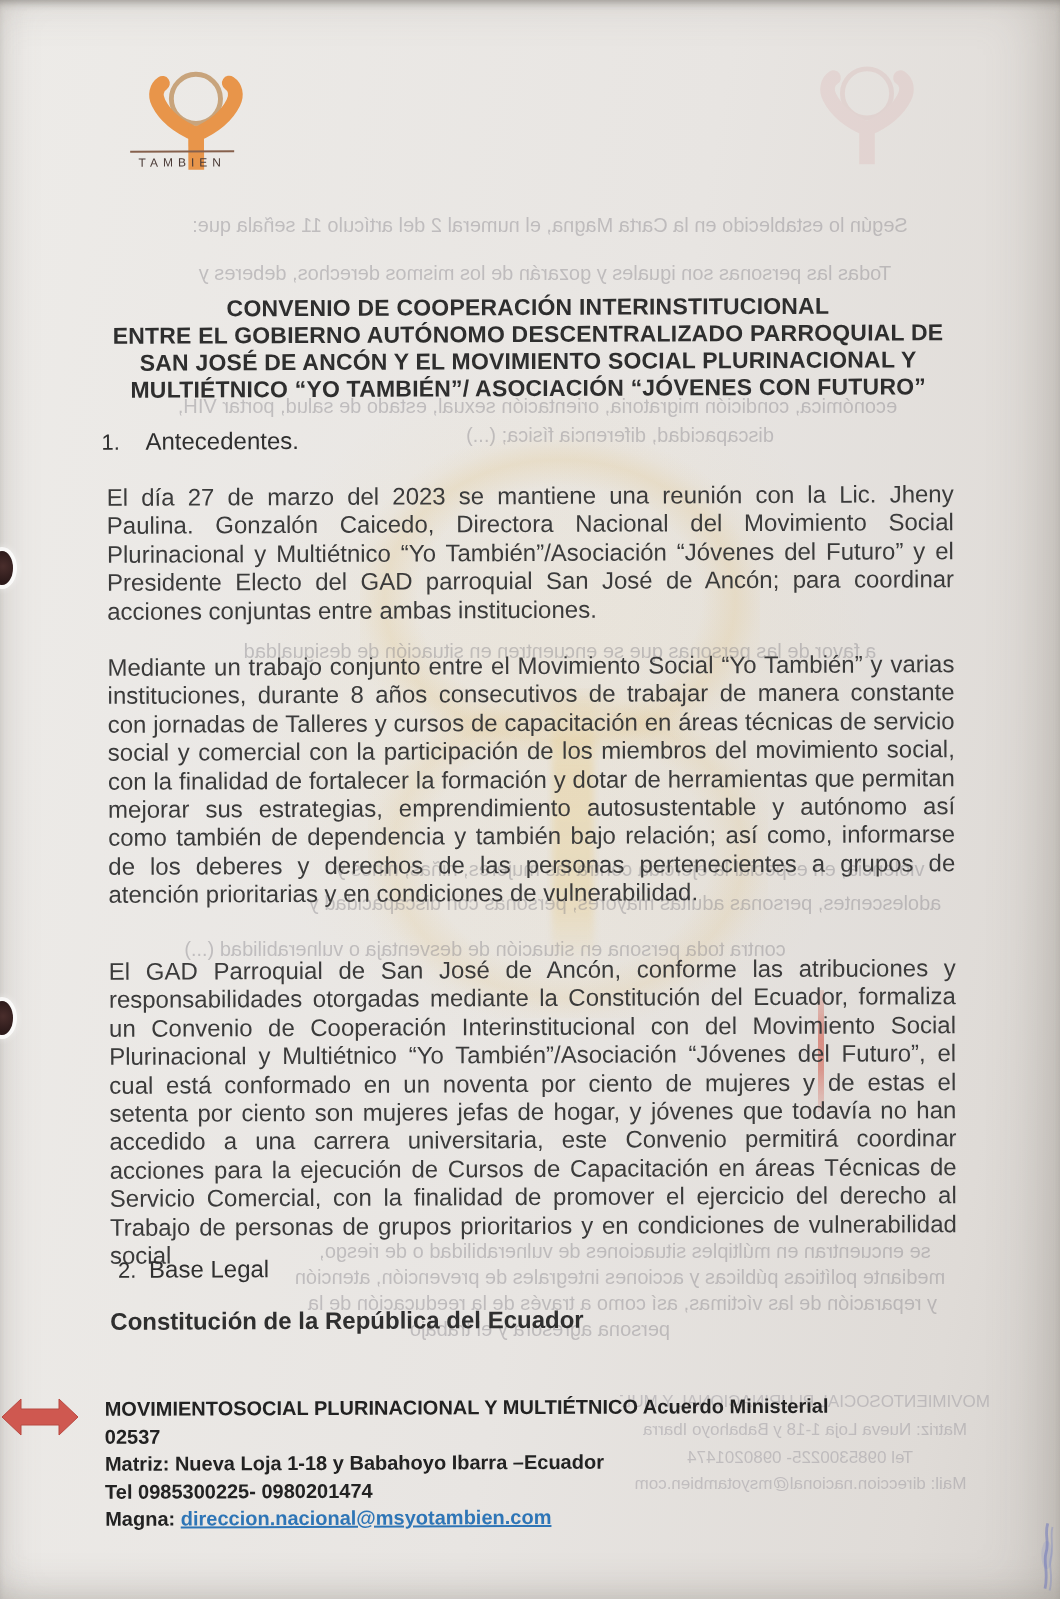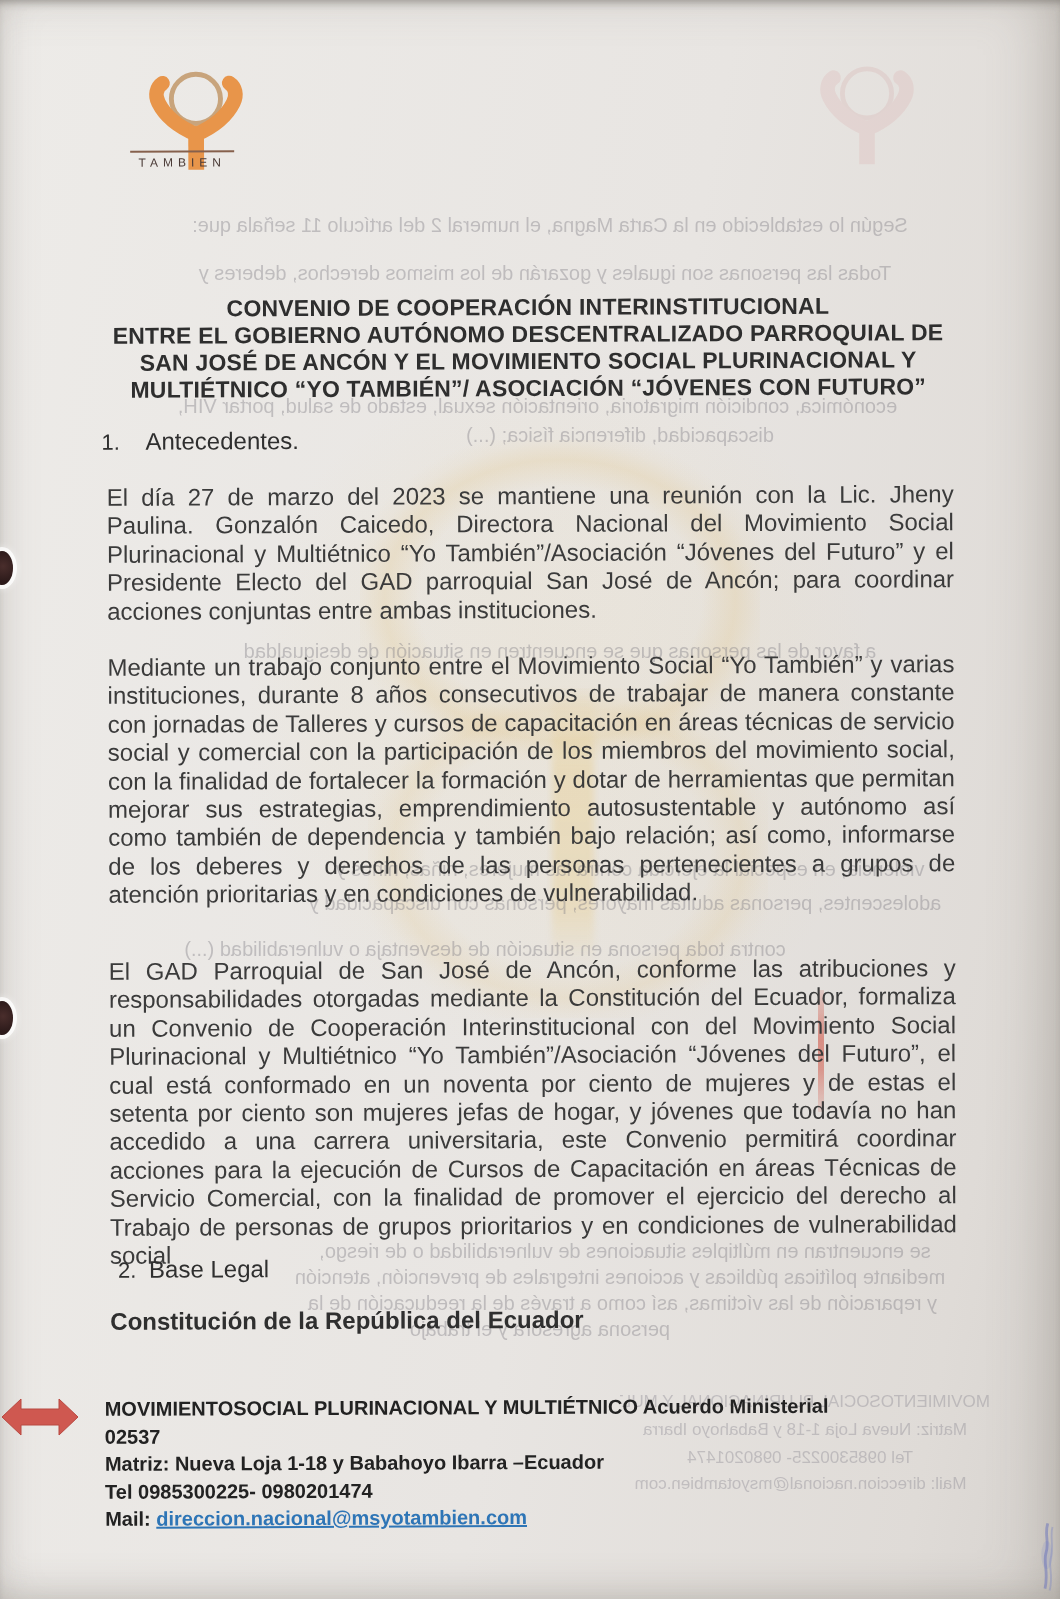--- a/index.html
+++ b/index.html
@@ -151,21 +151,21 @@
       <span class="num">2.</span><span>Base Legal</span>
     </div>
 
     <div class="subheading">Constitución de la República del Ecuador</div>
 
     <div class="footer">
       <div>MOVIMIENTOSOCIAL PLURINACIONAL Y MULTIÉTNICO Acuerdo Ministerial  02537</div>
       <div>Matriz: Nueva Loja 1-18 y Babahoyo Ibarra –Ecuador</div>
       <div>Tel 0985300225-  0980201474</div>
       <div>
-        <span>Mail: </span><a href="#">direccion.nacional@msyotambien.com</a>
+        <span>Magna: </span><a href="#">direccion.nacional@msyotambien.com</a>
       </div>
     </div>
 
   </div>
 
   <div class="hole hole-top"></div>
   <div class="hole hole-bottom"></div>
 
   <div class="red-arrow">
     <svg width="76" height="42" viewBox="0 0 76 42">

